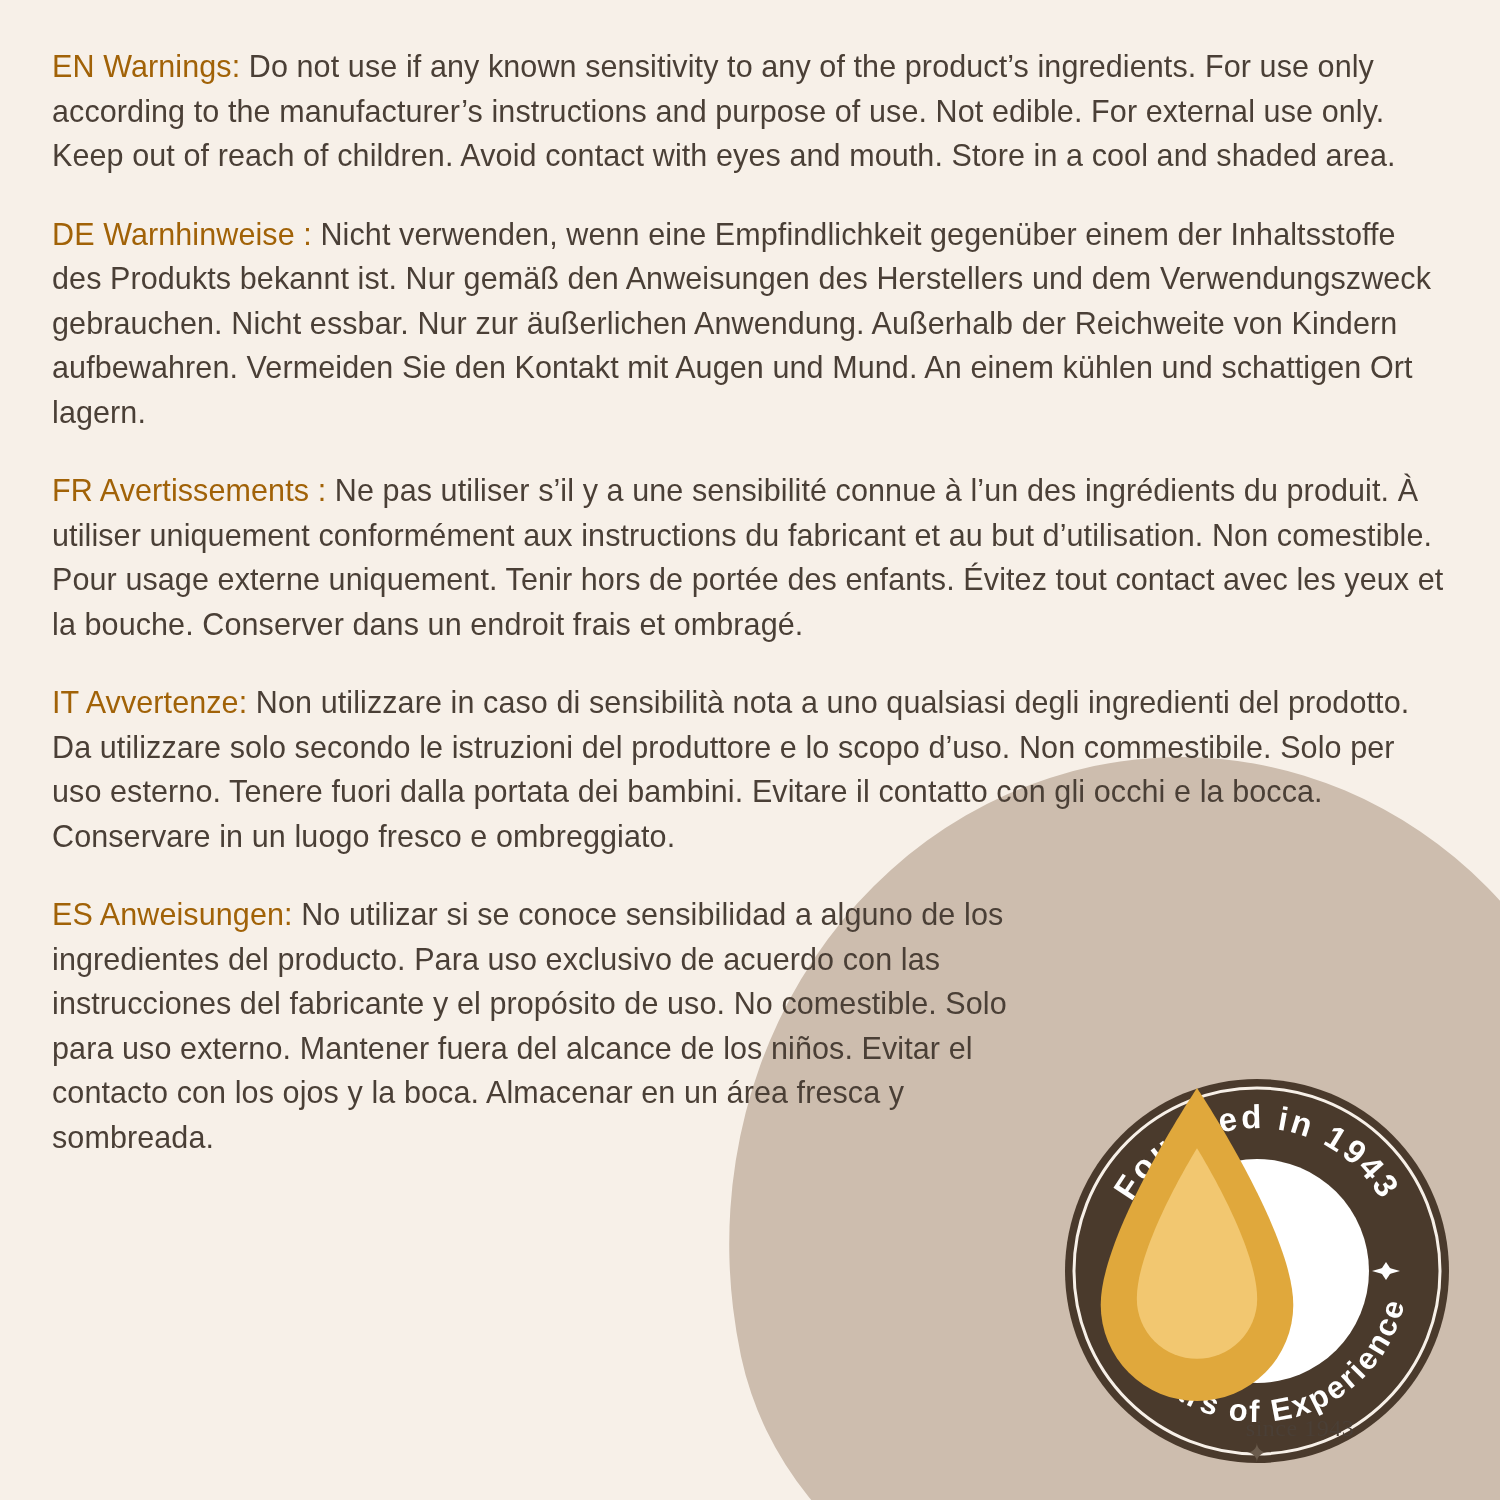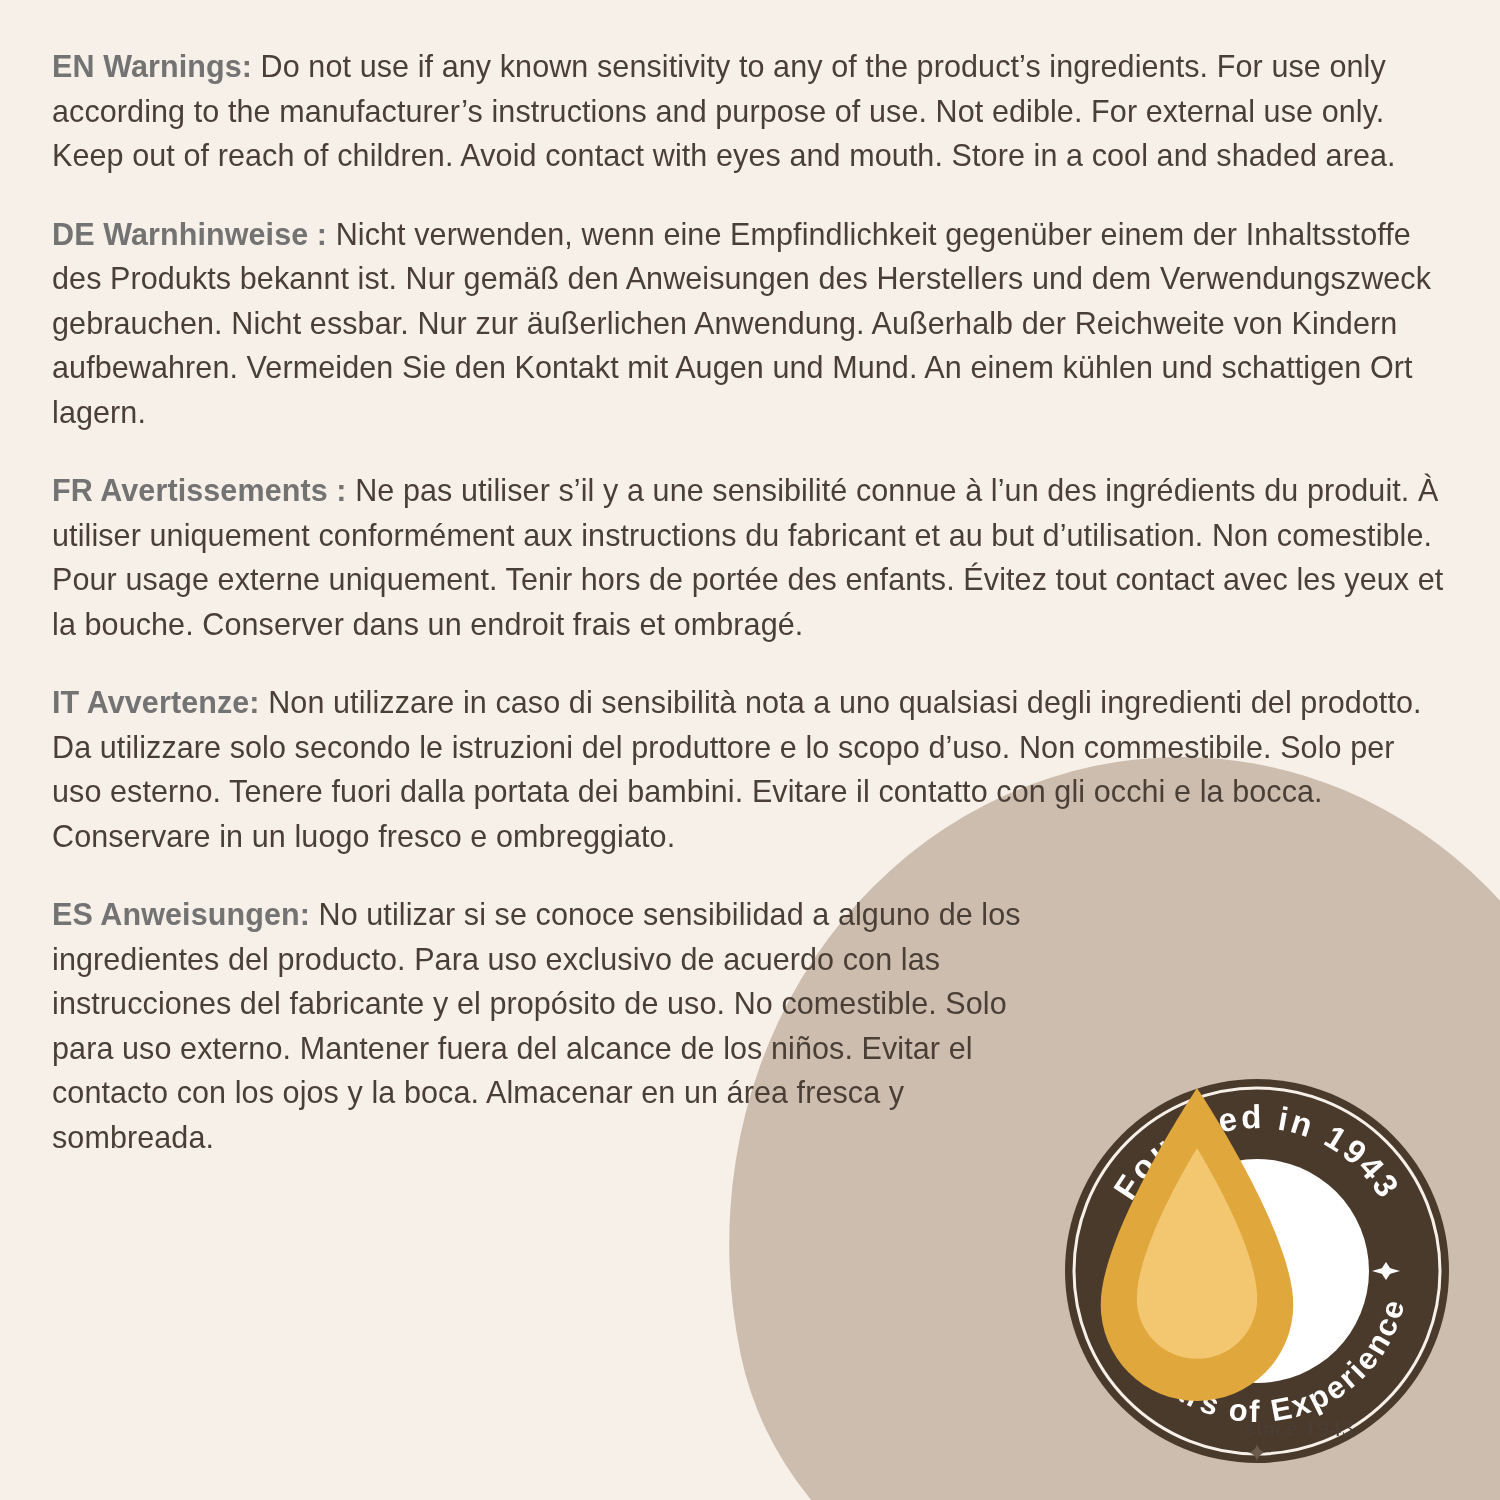--- a/index.html
+++ b/index.html
@@ -43,22 +43,22 @@
     font-size: 30.5px;
     line-height: 44.5px;
     letter-spacing: 0.1px;
     margin: 0 0 34px 0;
     max-width: 1400px;
   }
   .para.es {
     max-width: 980px;
   }
   .lang-label {
-    font-weight: bold;
-    color: #737373;
+    font-weight: normal;
+    color: #a16207;
     text-align: center;
   }
   
   .seal {
     position: absolute;
     right: 48px;
     bottom: 34px;
     width: 390px;
     height: 390px;
     z-index: 3;

